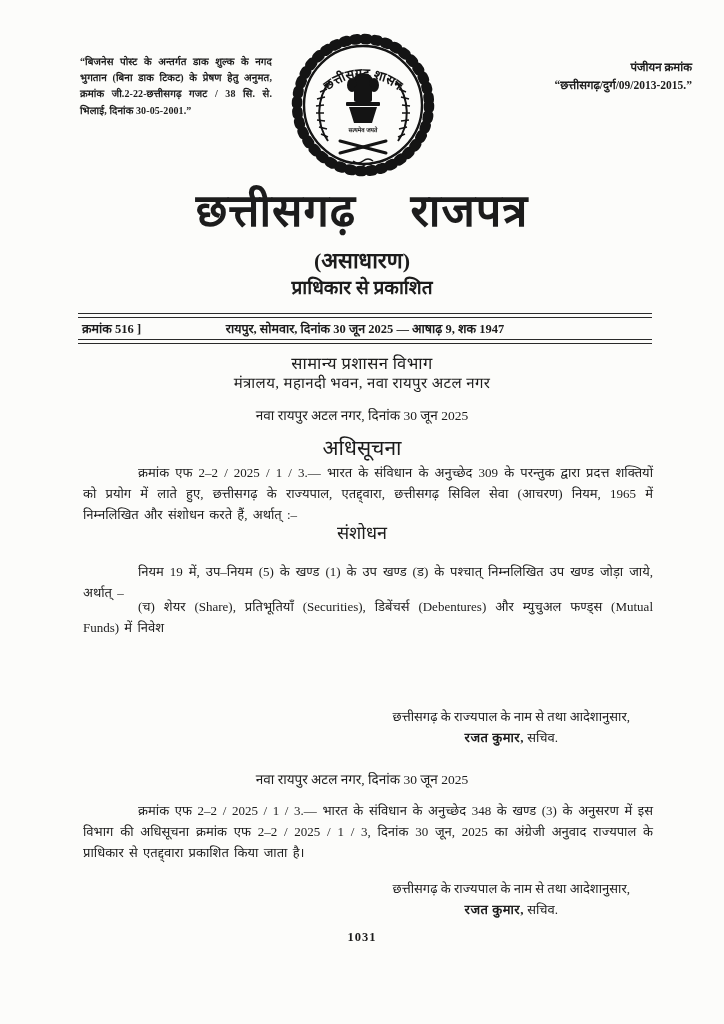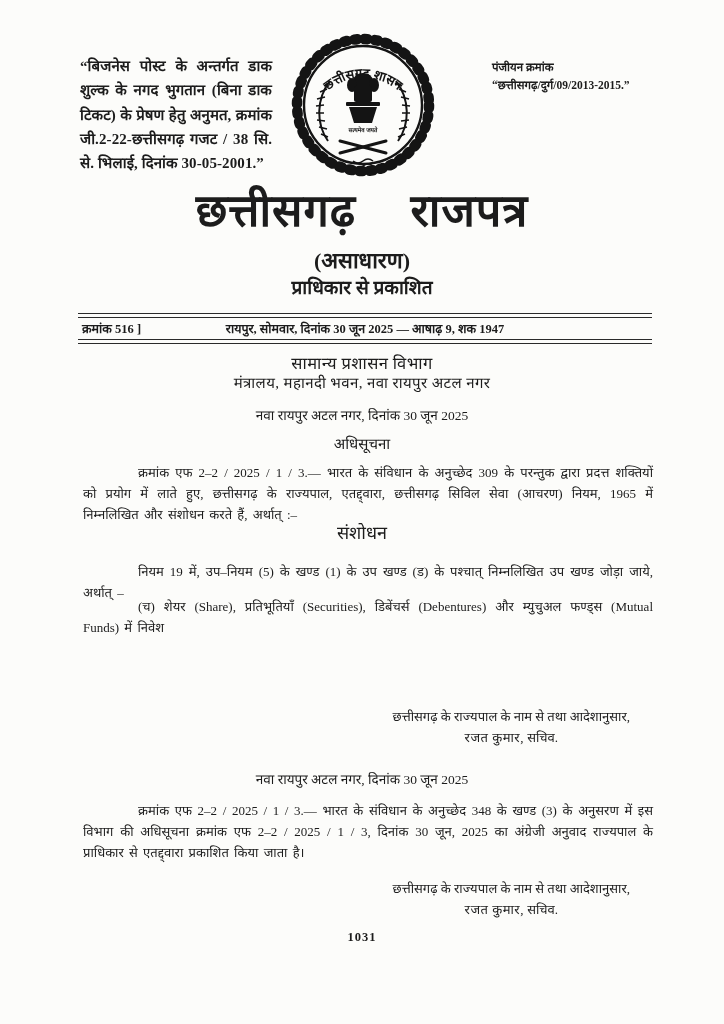--- a/index.html
+++ b/index.html
@@ -10,25 +10,25 @@
     background:#fcfcfa;
     font-family:"Liberation Serif","DejaVu Serif",serif;
     color:#1c1c1c;
     overflow:hidden;
     box-shadow:0 0 4px rgba(0,0,0,.25);
   }
   .abs{position:absolute;}
   
   .left-note{
     left:80px;top:54px;width:192px;
-    font-size:15px;font-weight:700;line-height:1.62;
+    font-size:10px;font-weight:700;line-height:1.62;
     text-align:justify;letter-spacing:.1px;
   }
   .emblem-wrap{left:288px;top:28px;width:150px;height:152px;}
-  .reg-block{left:492px;top:58px;width:200px;text-align:left;
+  .reg-block{left:492px;top:58px;width:200px;text-align:right;
     font-size:11.5px;font-weight:700;line-height:1.6;}
   .gazette-title{
     left:0;top:178px;width:724px;text-align:center;
     font-size:45px;font-weight:700;letter-spacing:1px;word-spacing:42px;
   }
   .gazette-sub{left:0;top:244px;width:724px;text-align:center;
     font-size:22px;font-weight:700;}
   .gazette-auth{left:0;top:274px;width:724px;text-align:center;
     font-size:19px;font-weight:700;}
   
@@ -37,37 +37,37 @@
   .rule-top{top:313px;}
   .rule-bottom{top:339px;}
   .issue-row{left:78px;top:320px;width:574px;height:18px;}
   .issue-left{position:absolute;left:4px;top:0;font-size:12.5px;font-weight:700;}
   .issue-center{position:absolute;left:0;top:0;width:100%;text-align:center;
     font-size:12.5px;font-weight:700;}
   
   .dept-name{left:0;top:351px;width:724px;text-align:center;font-size:16.5px;letter-spacing:.4px;}
   .dept-addr{left:0;top:372px;width:724px;text-align:center;font-size:15px;letter-spacing:.4px;}
   .dateline{left:0;top:406px;width:724px;text-align:center;font-size:13.5px;}
-  .notif-head{left:0;top:433px;width:724px;text-align:center;font-size:15px;}
+  .notif-head{left:0;top:433px;width:724px;text-align:center;font-size:21px;}
   
   .para{left:83px;width:570px;font-size:13px;line-height:21px;
     text-align:justify;word-spacing:2px;}
   .indent{text-indent:55px;}
   .p1{top:462px;}
   .amend-head{left:0;top:520px;width:724px;text-align:center;font-size:18px;}
   .in-rules{top:541px;text-align:left;}
   .p2{top:561px;}
   .p3{top:596px;}
   .explain{top:649px;padding-left:72px;text-indent:-72px;box-sizing:border-box;}
   .explain b{font-weight:700;}
   
   .sig{right:94px;text-align:center;font-size:13px;line-height:21px;}
   .sig1{top:706px;}
   .sig2{top:878px;}
-  .sig .name{font-weight:400;letter-spacing:.5px;}
+  .sig .name{font-weight:700;letter-spacing:.5px;}
   .dateline2{left:0;top:770px;width:724px;text-align:center;font-size:13.5px;}
   .p4{top:800px;}
   .page-num{left:0;top:930px;width:724px;text-align:center;
     font-size:12.5px;font-weight:700;letter-spacing:1px;}
   svg text{font-family:"Liberation Serif","DejaVu Serif",serif;}
 </style>
 </head>
 <body>
 
 <div class="page">

